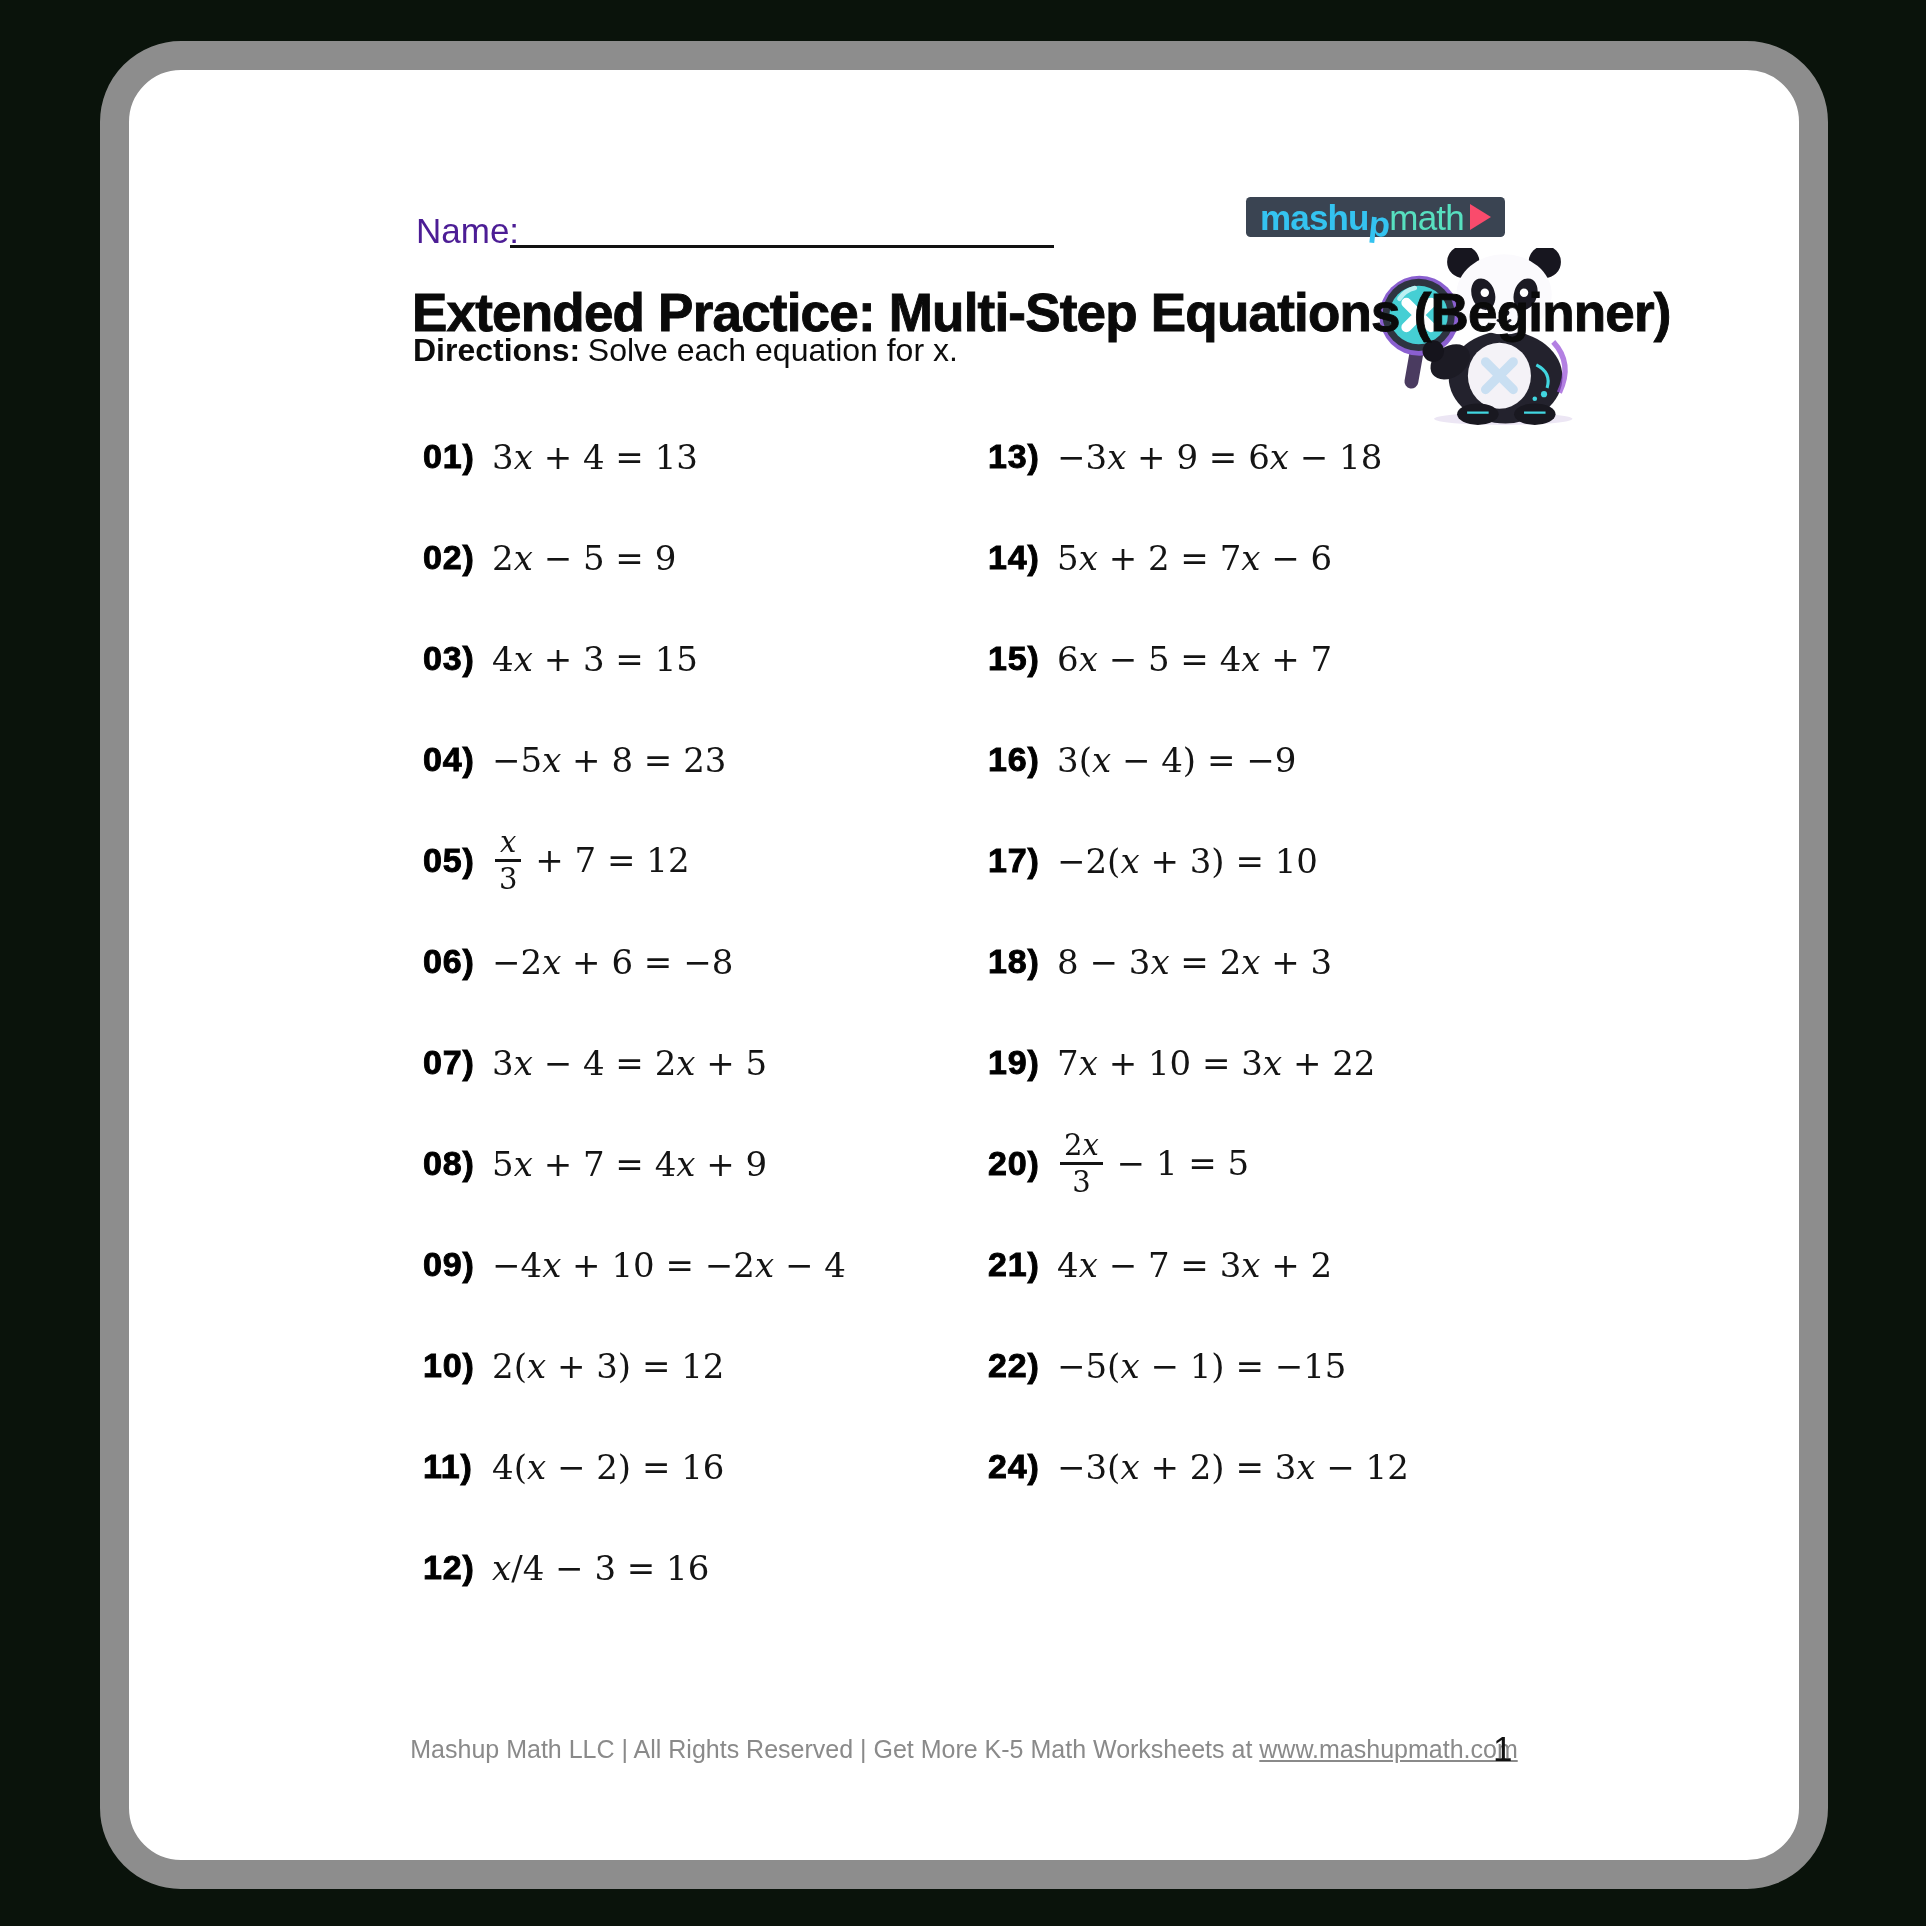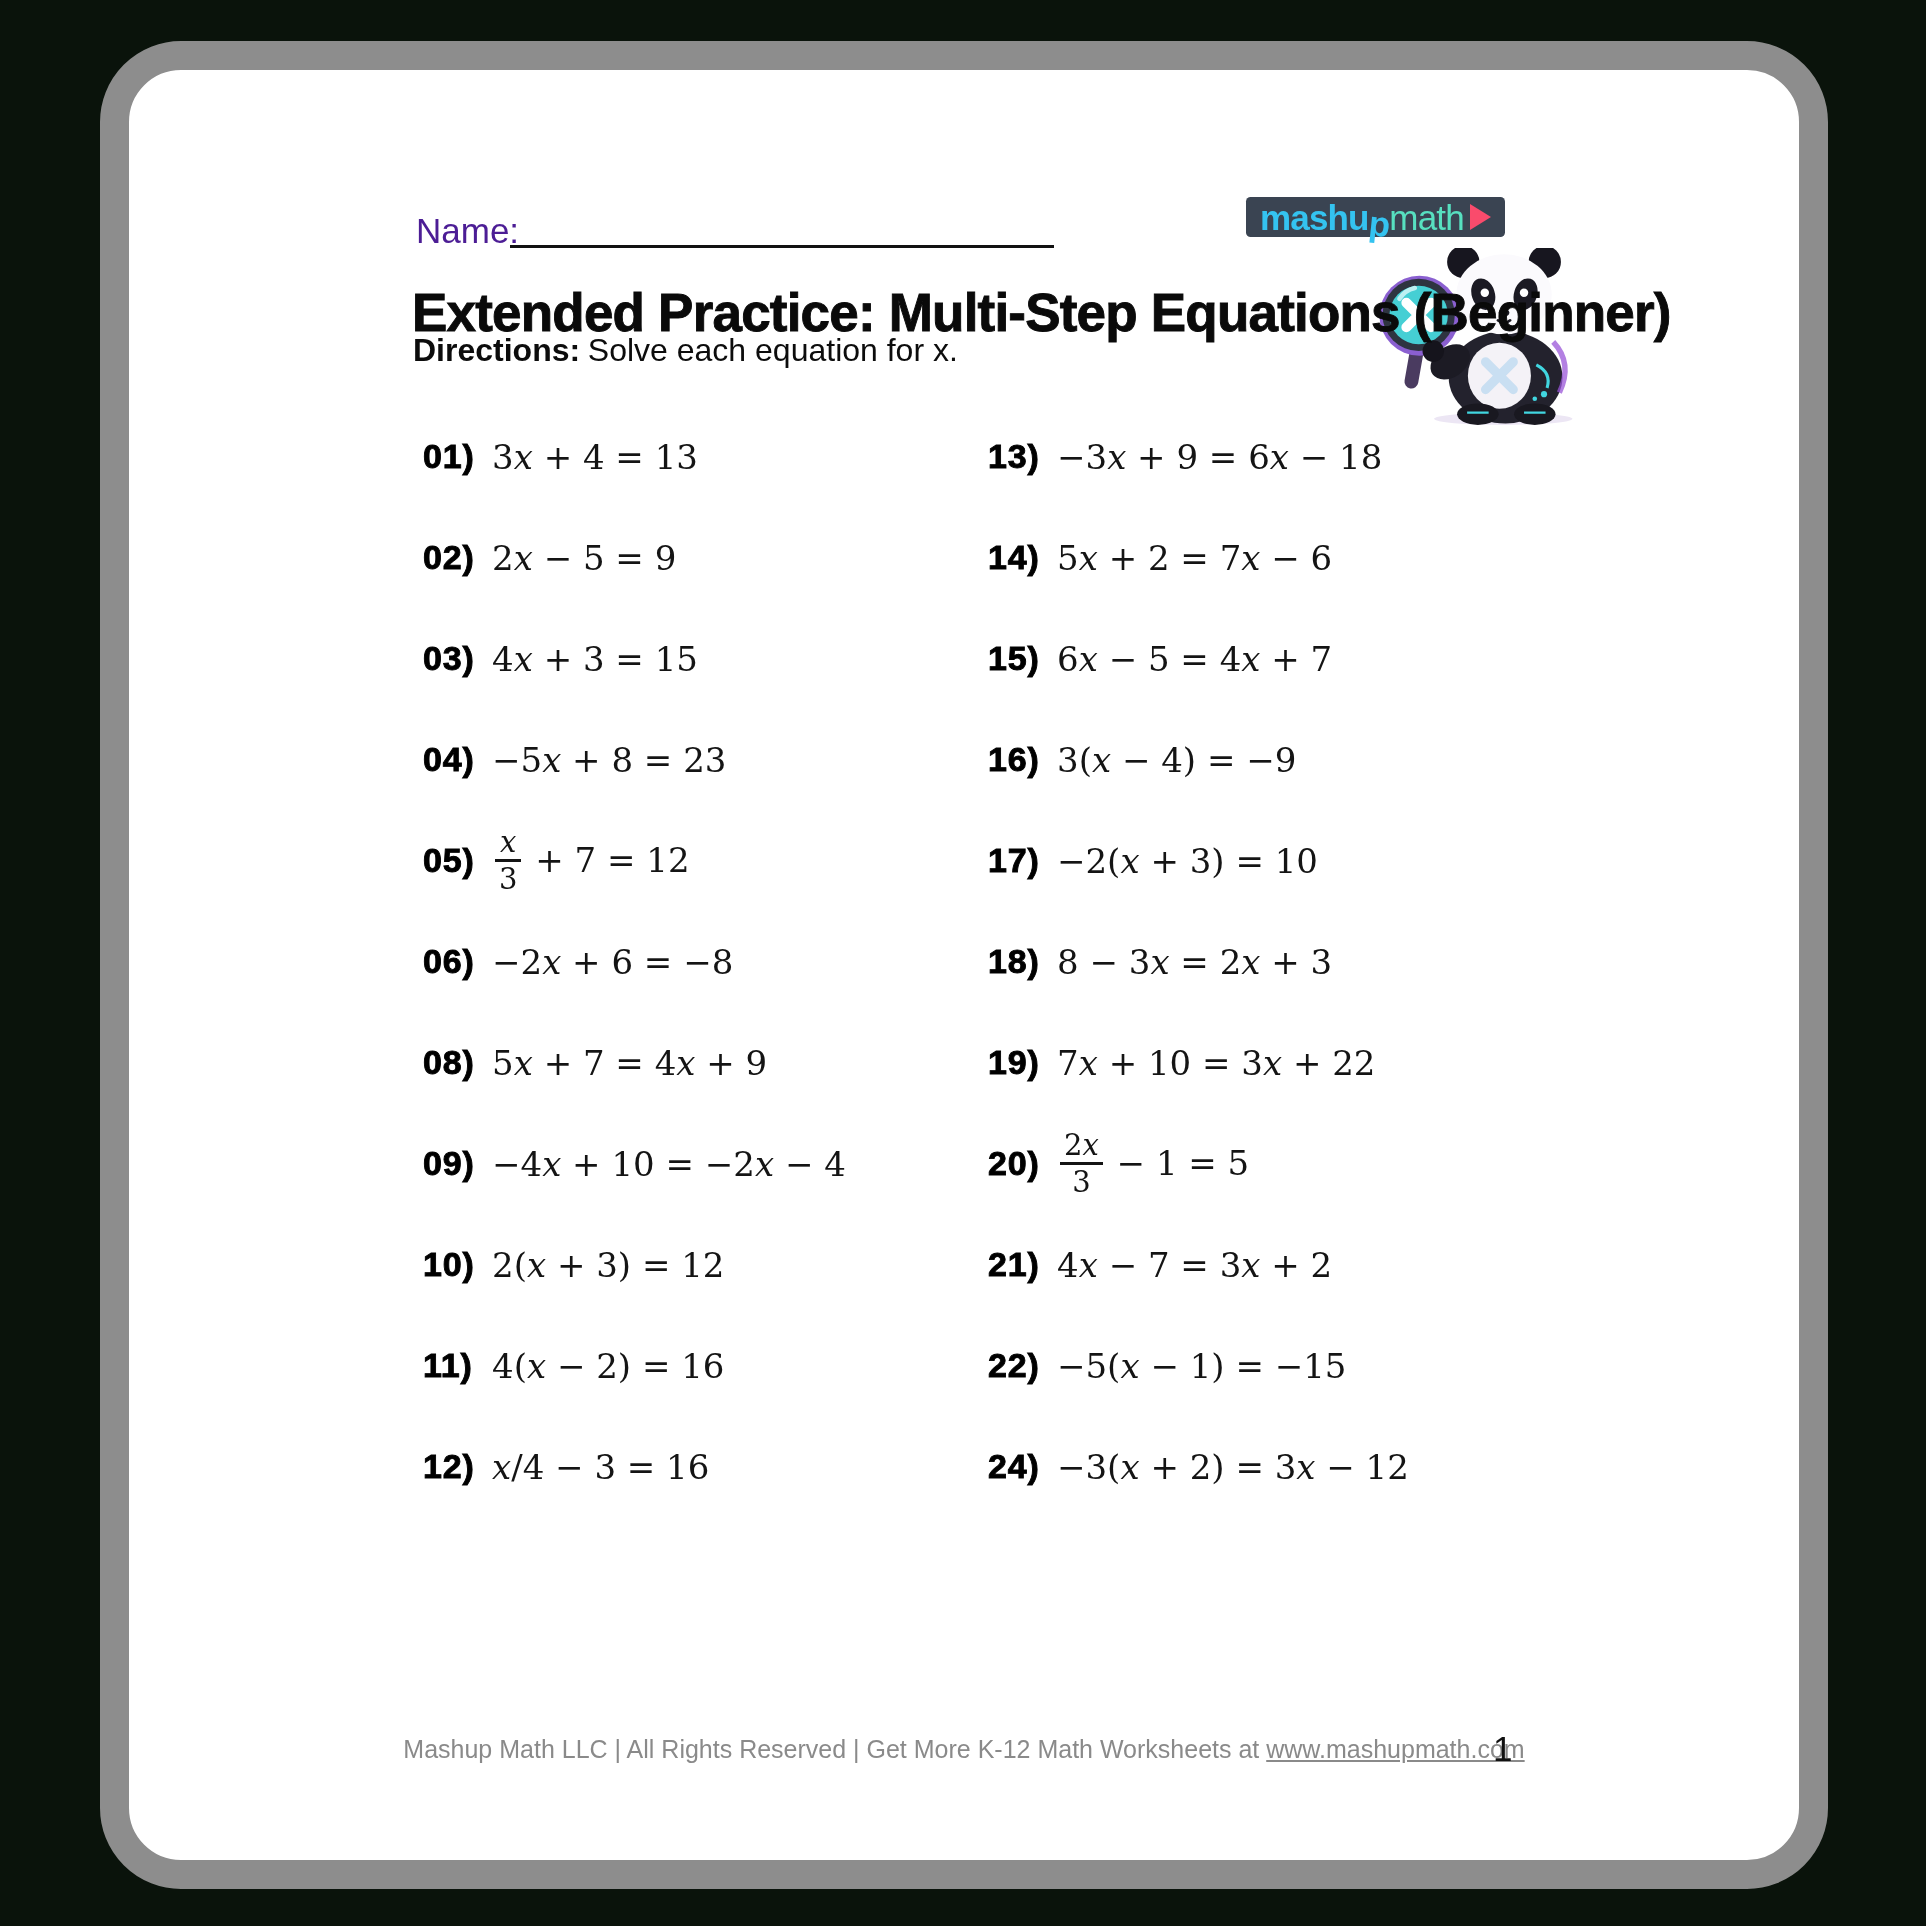--- a/index.html
+++ b/index.html
@@ -181,20 +181,26 @@
           <span class="seg"> + 7 = 12</span>
         </span>
       </div>
       <div class="prob">
         <span class="pnum">06)</span>
         <span class="peq">
           <span class="seg">−2<i>x</i> + 6 = −8</span>
         </span>
       </div>
       <div class="prob">
+        <span class="pnum">07)</span>
+        <span class="peq">
+          <span class="seg">3<i>x</i> − 4 = 2<i>x</i> + 5</span>
+        </span>
+      </div>
+      <div class="prob">
         <span class="pnum">08)</span>
         <span class="peq">
           <span class="seg">5<i>x</i> + 7 = 4<i>x</i> + 9</span>
         </span>
       </div>
       <div class="prob">
         <span class="pnum">09)</span>
         <span class="peq">
           <span class="seg">−4<i>x</i> + 10 = −2<i>x</i> − 4</span>
         </span>
@@ -286,18 +292,18 @@
       </div>
       <div class="prob">
         <span class="pnum">24)</span>
         <span class="peq">
           <span class="seg">−3(<i>x</i> + 2) = 3<i>x</i> − 12</span>
         </span>
       </div>
     </div>
 
   <div class="footer">
-    <span class="footer-text">Mashup Math LLC | All Rights Reserved | Get More K-12 Math Worksheets at </span><a class="footer-link">www.mashupmath.com</a>
+    <span class="footer-text">Mashup Math LLC | All Rights Reserved | Get More K-5 Math Worksheets at </span><a class="footer-link">www.mashupmath.com</a>
   </div>
   <div class="page-num">1</div>
 
 </div>
 
 
 </body></html>

